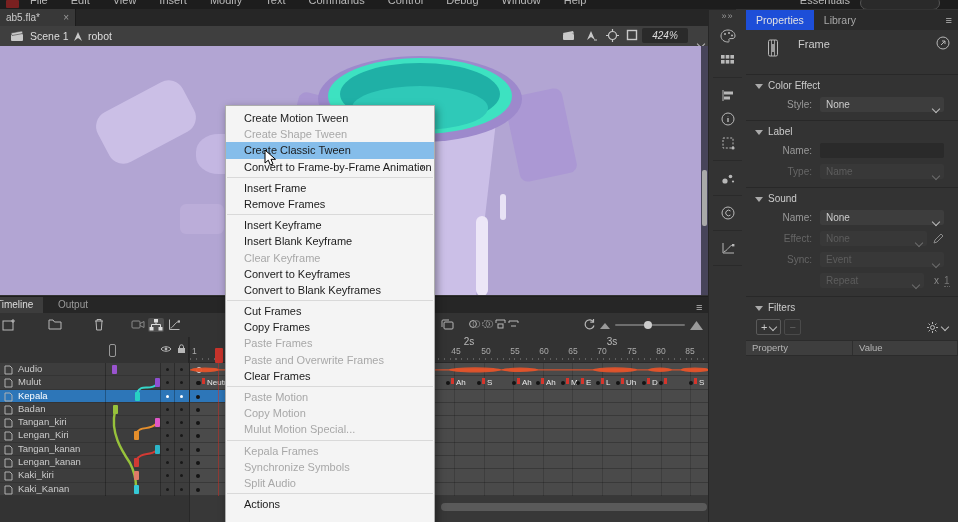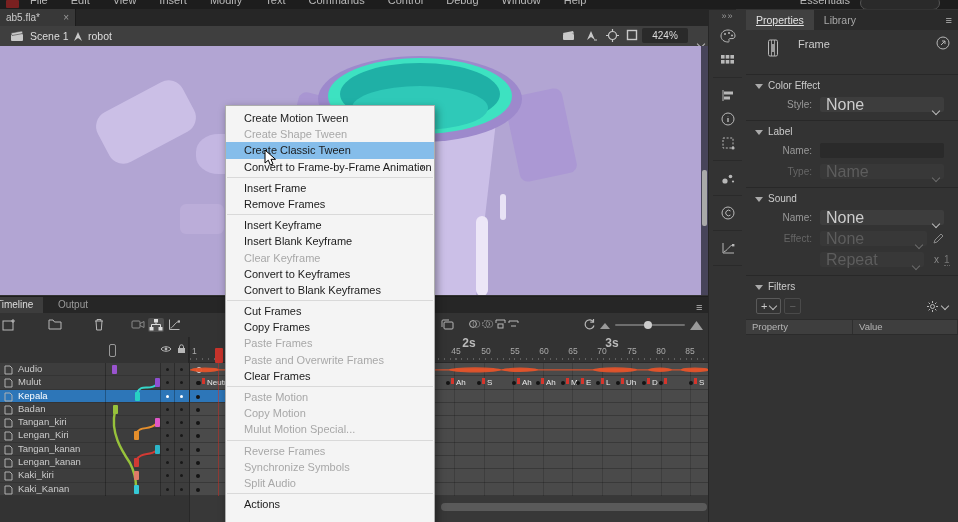--- a/index.html
+++ b/index.html
@@ -13,21 +13,21 @@
   .ws{position:absolute;right:108px;top:-6px;font-size:11px;color:#b9b9b9;}
   .wsearch{position:absolute;right:18px;top:-4px;width:78px;height:12px;border:1px solid #555;border-radius:7px;background:#2a2a2a;}
   
   .tabbar{position:absolute;left:0;top:9px;width:708px;height:17px;background:#262626;border-bottom:1px solid #1c1c1c;padding-left:28px;}
   .doctab{position:absolute;left:0;top:0;height:17px;width:76px;background:#383838;color:#ccc;font-size:10px;
           line-height:17px;padding-left:6px;box-sizing:border-box;border-right:1px solid #1c1c1c;}
   .doctab .x{position:absolute;right:6px;top:0;color:#9a9a9a;font-size:10px;}
   
   .editbar{position:absolute;left:0;top:26px;width:708px;height:20px;background:#3f3f3f;border-bottom:1px solid #2a2a2a;}
   .crumb{position:absolute;top:0;height:20px;line-height:20px;font-size:10.5px;color:#ddd;}
-  .ebicons{position:absolute;right:0;top:0;height:20px;}
+  .ebicons{position:absolute;right:0;top:0;height:20px;font-style:italic;}
   .ebico{position:absolute;top:3px;width:14px;height:14px;}
   .zoombox{position:absolute;right:20px;top:2px;width:46px;height:15px;background:#2a2a2a;color:#ddd;font-size:10px;
            line-height:15px;text-align:center;border-radius:2px;}
   .zoomchev{position:absolute;right:4px;top:7px;}
   .chev{display:inline-block;width:5px;height:5px;border-left:1px solid #bbb;border-bottom:1px solid #bbb;transform:rotate(-45deg);}
   
   .stage{position:absolute;left:0;top:46px;width:708px;height:249px;background:#b2a5d3;overflow:hidden;}
   .shape{position:absolute;}
   .stage-scroll{position:absolute;right:0;top:0;width:7px;height:249px;background:#47445a;}
   .stage-thumb{position:absolute;right:1px;top:124px;width:5px;height:56px;background:#a9a9a9;border-radius:2px;}
@@ -61,21 +61,21 @@
   .lrow.selected .ldot{background:#fff;}
   .vline{position:absolute;top:0;width:1px;height:133px;background:rgba(0,0,0,.28);z-index:2;}
   .wires{position:absolute;left:0;top:0;z-index:3;pointer-events:none;}
   .lbottom{position:absolute;left:0;top:199px;width:189px;height:27px;background:#333;}
   
   .tl-frames{position:absolute;left:189px;top:40px;width:519px;height:186px;background:#3a3a3a;border-left:1px solid #282828;box-sizing:border-box;overflow:hidden;}
   .ruler{position:absolute;left:0;top:0;width:519px;height:26px;background:#333;border-bottom:1px solid #282828;box-sizing:border-box;}
   .ruler::after{content:"";position:absolute;left:0;bottom:2px;height:2px;width:100%;
      background-image:repeating-linear-gradient(90deg,rgba(255,255,255,.22) 0 1px,transparent 1px 5.9px);}
   .rnum{position:absolute;left:var(--x);top:9px;transform:translateX(-50%);font-size:8.5px;color:#aaa;}
-  .rsec{position:absolute;left:var(--x);top:-1px;transform:translateX(-50%);font-size:12px;color:#bbb;font-weight:bold;}
+  .rsec{position:absolute;left:var(--x);top:-1px;transform:translateX(-50%);font-size:10px;color:#bbb;}
   .rstart{position:absolute;left:2px;top:9px;font-size:8.5px;color:#aaa;}
   .phead{position:absolute;left:25px;top:11px;width:8px;height:15px;background:#c7332b;border-radius:1px;z-index:6;}
   .pstem{position:absolute;left:28px;top:26px;width:1px;height:133px;background:rgba(210,55,45,.55);z-index:6;}
   .frows{position:absolute;left:0;top:26px;width:519px;}
   .frow{position:relative;height:13.3px;background:#4a4a4a;border-bottom:1px solid rgba(0,0,0,.22);box-sizing:border-box;
      background-image:repeating-linear-gradient(90deg,rgba(0,0,0,0) 0 28.5px,rgba(0,0,0,.16) 28.5px 29.5px);}
   .frow::before{content:"";position:absolute;left:6px;top:5px;width:4px;height:4px;border-radius:50%;background:#141414;z-index:2;}
   .frow[data-type="audio"]::before{background:transparent;border:1px solid #ddd;top:4px;}
   .frow[data-type="selected"]::after{content:"";position:absolute;left:0;top:0;width:36px;height:100%;background:#2d76b8;z-index:1;}
   .wave{position:absolute;left:0;top:26px;width:519px;height:13px;z-index:3;pointer-events:none;}
@@ -88,31 +88,31 @@
   .hthumb{position:absolute;left:251px;top:7px;width:266px;height:8px;background:#5a5a5a;border-radius:4px;}
   
   .dock{position:absolute;left:708px;top:10px;width:37px;bottom:0;background:#333;border-left:1px solid #262626;border-right:1px solid #262626;}
   .dock .dsep{height:1px;background:#2a2a2a;margin:5px 4px;}
   .dicon{display:flex;justify-content:center;align-items:center;height:24px;}
   .dcollapse{text-align:center;color:#9a9a9a;font-size:9px;height:14px;line-height:12px;letter-spacing:1px;}
   
   .props{position:absolute;left:746px;top:10px;width:212px;bottom:0;background:#333;}
   .ptabs{height:20px;background:#2a2a2a;display:flex;align-items:stretch;position:relative;}
   .ptab{font-size:10.5px;line-height:20px;padding:0 10px;color:#a8a8a8;}
-  .ptab.active{background:#404040;color:#e2e2e2;text-decoration:underline;}
+  .ptab.active{background:#1d4ed8;color:#e2e2e2;}
   .pmenu{position:absolute;right:6px;top:4px;color:#bbb;font-size:11px;}
   .pframe{height:44px;position:relative;}
   .pframe .ptitle{position:absolute;left:52px;top:8px;font-size:11px;color:#ccc;}
   .psec{border-top:1px solid #282828;padding:3px 0 5px;}
   .psec-h{height:16px;line-height:16px;font-size:10px;color:#ccc;padding-left:22px;position:relative;}
   .psec-h .tri{position:absolute;left:9px;top:6px;width:0;height:0;border-left:4px solid transparent;border-right:4px solid transparent;border-top:5px solid #aaa;}
   .prow{display:flex;align-items:center;height:21px;padding-right:14px;position:relative;}
   .plabel{width:66px;text-align:right;color:#999;font-size:10px;margin-right:8px;flex:none;}
   .plabel.dis{color:#666;}
-  .pfield{flex:1;height:15px;background:#3d3d3d;border-radius:2px;color:#ccc;font-size:16px;line-height:15px;padding:0 6px;position:relative;}
+  .pfield{flex:1;height:15px;background:#3d3d3d;border-radius:2px;color:#ccc;font-size:10px;line-height:15px;padding:0 6px;position:relative;}
   .pfield .fchev{position:absolute;right:5px;top:4px;}
   .pfield.disabled{background:#383838;color:#5d5d5d;}
   .pfield.disabled .fchev{opacity:.4;}
   .pfield.inputbox{background:#2a2a2a;}
   .pfield.short{flex:0 0 92px;}
   .loopx{color:#8a8a8a;font-size:10px;margin:0 5px 0 10px;}
   .loopn{color:#777;font-size:10px;border-bottom:1px dotted #666;}
   .pencil{margin-left:6px;}
   .pstatus{height:18px;line-height:18px;text-align:center;color:#999;font-size:10px;}
   .fbtns{display:flex;align-items:center;padding:3px 10px 5px;}
@@ -597,21 +597,21 @@
       <div class="mi" data-state="normal">Cut Frames</div>
       <div class="mi" data-state="normal">Copy Frames</div>
       <div class="mi" data-state="disabled">Paste Frames</div>
       <div class="mi" data-state="disabled">Paste and Overwrite Frames</div>
       <div class="mi" data-state="normal">Clear Frames</div>
       <div class="msep"></div>
       <div class="mi" data-state="disabled">Paste Motion</div>
       <div class="mi" data-state="disabled">Copy Motion</div>
       <div class="mi" data-state="disabled">Mulut Motion Special...</div>
       <div class="msep"></div>
-      <div class="mi" data-state="disabled">Reverse Frames</div>
+      <div class="mi" data-state="disabled">Kepala Frames</div>
       <div class="mi" data-state="disabled">Synchronize Symbols</div>
       <div class="mi" data-state="disabled">Split Audio</div>
       <div class="msep"></div>
       <div class="mi" data-state="normal">Actions</div>
     </div>
 
   <svg class="cursor" width="13" height="18" viewBox="0 0 13 18">
     <path d="M1 1 L1 14 L4.3 11.2 L6.3 16 L9 15 L7 10.3 L11.5 10.3 Z" fill="#fff" stroke="#000" stroke-width="1"></path>
   </svg>
 
@@ -733,20 +733,24 @@
         <span class="pfield"><span>None</span><span class="fchev"><span class="chev"></span></span></span>
       </div>
       <div class="prow">
         <span class="plabel dis">Effect:</span>
         <span class="pfield disabled"><span>None</span><span class="fchev"><span class="chev"></span></span></span>
         <span class="pencil">
           <svg width="11" height="11" viewBox="0 0 11 11">
               <path d="M1 10 L2 7 L8 1 L10 3 L4 9 Z" fill="none" stroke="#8a8a8a"></path>
             </svg>
           </span>
+      </div>
+      <div class="prow">
+        <span class="plabel dis">Sync:</span>
+        <span class="pfield disabled"><span>Event</span><span class="fchev"><span class="chev"></span></span></span>
       </div>
       <div class="prow">
         <span class="plabel"></span>
         <span class="pfield disabled short"><span>Repeat</span><span class="fchev"><span class="chev"></span></span></span>
         <span class="loopx">x</span>
         <span class="loopn">1</span>
       </div>
     </div>
 
     <div class="psec">

